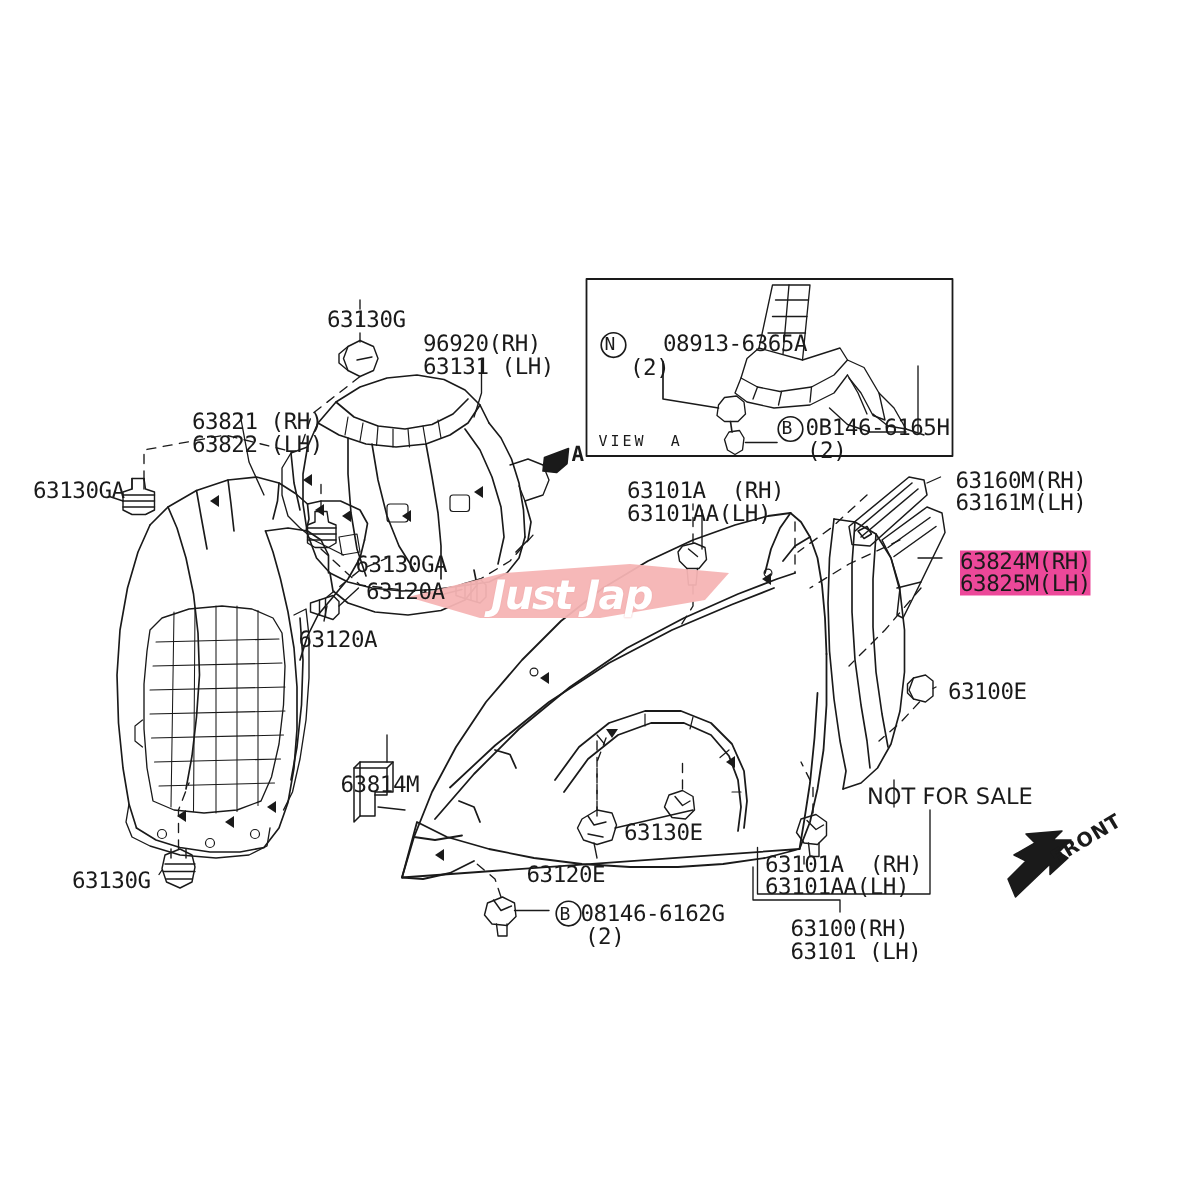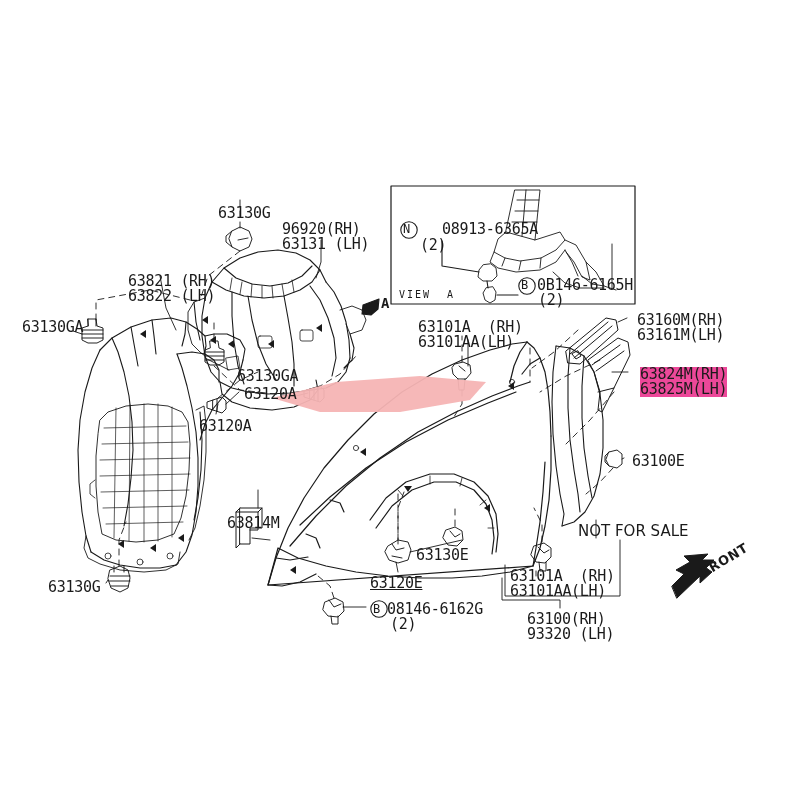--- a/index.html
+++ b/index.html
@@ -377,39 +377,42 @@
         <path d="M677 598 L700 576 L700 583 L712 572 L706 568 L714 560 L702 560 L708 554
                  L684 556 L690 562 L676 570 L684 574 L672 586 Z"></path>
       </g>
 
       <g stroke="none">
         <path d="M272 398 L336 382 L420 376 L486 382 L470 400 L400 412 L320 412 Z" fill="#f6b4b4" opacity="0.95"></path>
       </g>
     </g>
   </svg>
 
+  <div class="wm">
+    <div class="wmtext">Just Jap</div>
+  </div>
 
   <div id="labels">
       <div class="lbl" style="left: 218px; top: 206px;"><div>63130G</div></div>
       <div class="lbl" style="left: 282px; top: 222px;"><div>96920(RH)</div><div>63131 (LH)</div></div>
       <div class="lbl" style="left: 117px; top: 274px; margin-left: 11px;"><div>63821 (RH)</div><div>63822 (LH)</div></div>
       <div class="lbl" style="left: 22px; top: 320px;"><div>63130GA</div></div>
       <div class="lbl" style="left: 237px; top: 369px;"><div>63130GA</div></div>
       <div class="lbl" style="left: 244px; top: 387px;"><div>63120A</div></div>
       <div class="lbl" style="left: 199px; top: 419px;"><div>63120A</div></div>
       <div class="lbl" style="left: 418px; top: 320px;"><div>63101A  (RH)</div><div>63101AA(LH)</div></div>
       <div class="lbl" style="left: 637px; top: 313px;"><div>63160M(RH)</div><div>63161M(LH)</div></div>
       <div class="lbl" style="left: 640px; top: 367px;"><div class="hl">63824M(RH)</div><div class="hl">63825M(LH)</div></div>
       <div class="lbl" style="left: 632px; top: 454px;"><div>63100E</div></div>
       <div class="lbl" style="left: 227px; top: 484px; margin-top: 32px;"><div>63814M</div></div>
       <div class="lbl" style="left: 416px; top: 548px;"><div>63130E</div></div>
-      <div class="lbl" style="left: 370px; top: 576px; text-decoration: underline;"><div>63120E</div></div>
+      <div class="lbl" style="left: 351px; top: 576px;"><div>63120E</div></div>
       <div class="lbl" style="left: 48px; top: 580px;"><div>63130G</div></div>
       <div class="lbl" style="left: 510px; top: 569px;"><div>63101A  (RH)</div><div>63101AA(LH)</div></div>
-      <div class="lbl" style="left: 527px; top: 612px;"><div>63100(RH)</div><div>93320 (LH)</div></div>
+      <div class="lbl" style="left: 527px; top: 612px;"><div>63100(RH)</div><div>63101 (LH)</div></div>
       <div class="lbl nfs" style="left: 578px; top: 524px;"><div>NOT FOR SALE</div></div>
     </div>
 
   <div class="lbl" style="left:442px;top:222px;text-align:right;">08913-6365A</div>
   <div class="lbl" style="left:420px;top:238px;">(2)</div>
   <div class="lbl" style="left:403px;top:222px;font-size:12px;">N</div>
 
   <div class="lbl" style="left:537px;top:278px;">0B146-6165H</div>
   <div class="lbl" style="left:538px;top:293px;">(2)</div>
   <div class="lbl" style="left:521px;top:278px;font-size:12px;">B</div>

